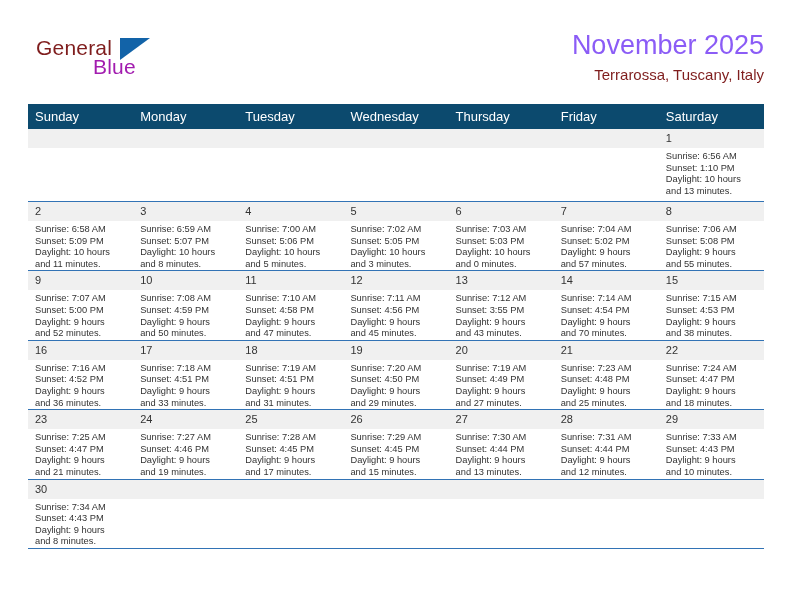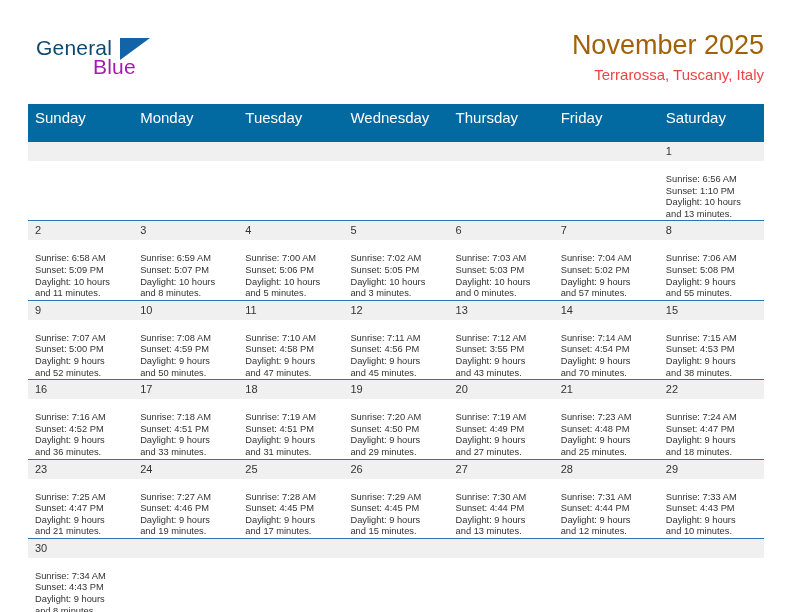--- a/index.html
+++ b/index.html
@@ -37,21 +37,21 @@
     top: 8px;
     width: 180px;
     height: 52px;
   }
   .logo-general {
     position: absolute;
     left: 0;
     top: 0;
     font-size: 21px;
     letter-spacing: 0.2px;
-    color: #0c4a6e;
+    color: #7f1d1d;
     line-height: 24px;
   }
   .logo-blue {
     position: absolute;
     left: 57px;
     top: 19px;
     font-size: 21px;
     letter-spacing: 0.2px;
     color: #a21caf;
     line-height: 24px;
@@ -67,49 +67,49 @@
   }
 
   .title-block {
     position: absolute;
     right: 0;
     top: 0;
     text-align: right;
   }
   .cal-title {
     font-size: 27px;
-    color: #a16207;
+    color: #8b5cf6;
     line-height: 34px;
     white-space: nowrap;
   }
   .cal-subtitle {
     font-size: 15px;
-    color: #ef4444;
+    color: #7f1d1d;
     line-height: 22px;
     margin-top: 2px;
     white-space: nowrap;
   }
 
   
   .calendar {
     position: absolute;
     left: 28px;
     top: 104px;
     width: 736px;
     border-collapse: collapse;
     table-layout: fixed;
   }
 
   .weekday-row th {
-    background: #0369a1;
+    background: #0c4a6e;
     color: #ffffff;
-    font-size: 15px;
+    font-size: 13px;
     font-weight: normal;
     text-align: left;
-    padding: 5px 0 16px 7px;
+    padding: 5px 0 5px 7px;
     height: 12px;
     border: none;
   }
 
   .week-row td {
     vertical-align: top;
     padding: 0;
     border-bottom: 1px solid #3273b5;
     height: 66px;
     background: #ffffff;
@@ -127,21 +127,21 @@
     color: #333333;
     padding: 3px 0 3px 7px;
     line-height: 13px;
     height: 13px;
   }
   .daynum.blank {
     color: transparent;
   }
 
   .dayinfo {
-    padding: 13px 6px 0 7px;
+    padding: 3px 6px 0 7px;
     font-size: 9.3px;
     line-height: 11.6px;
     color: #333333;
   }
   .dayinfo div {
     white-space: nowrap;
   }
 </style>
 </head>
 <body>

